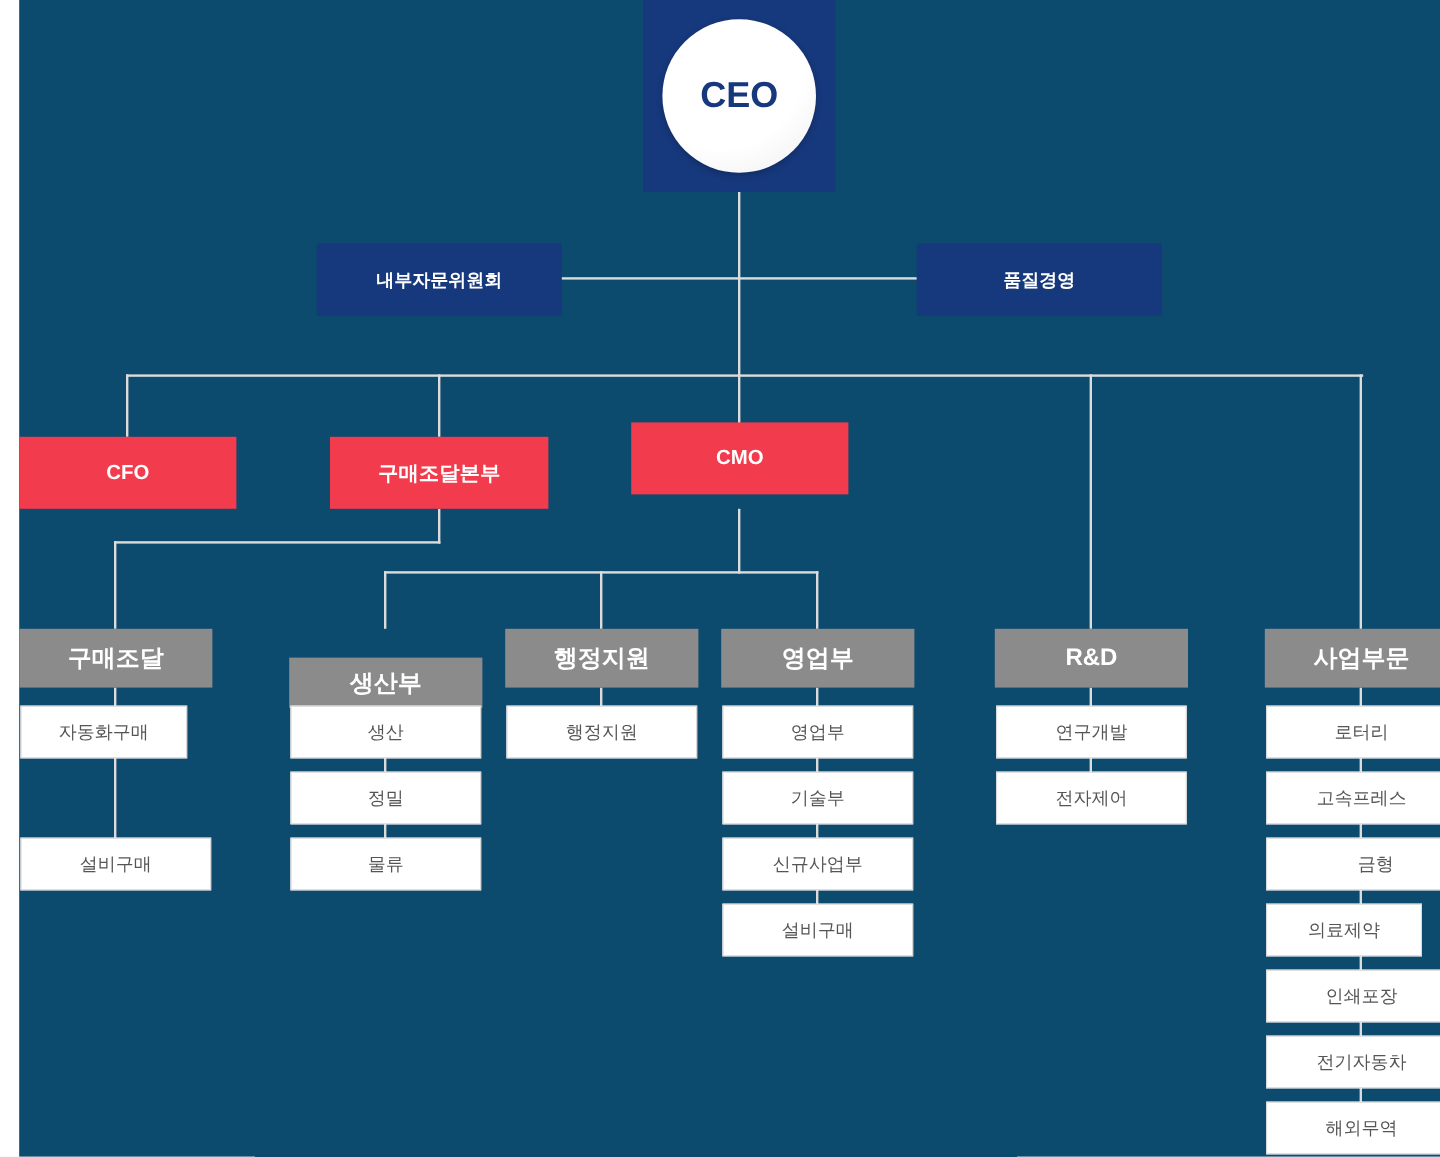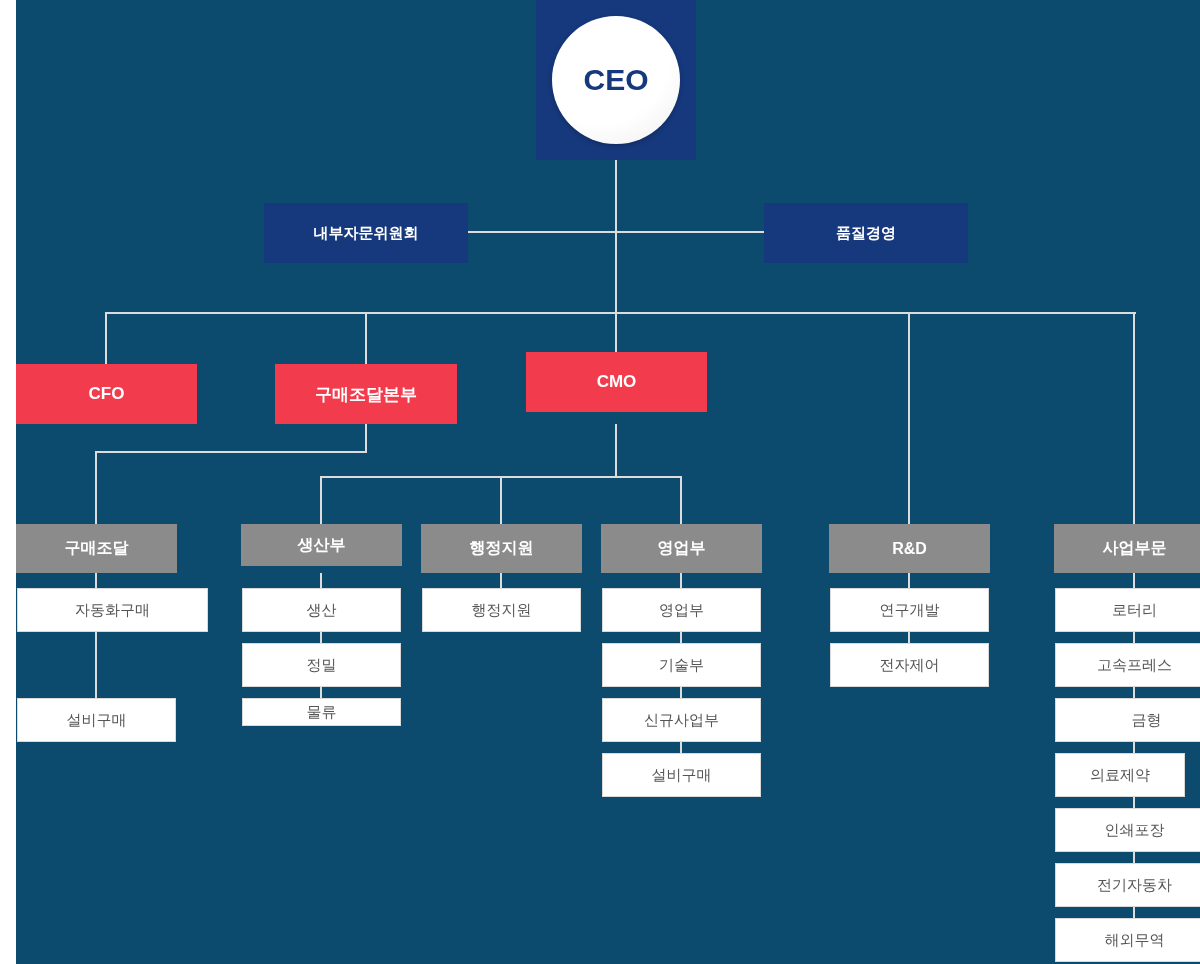--- a/index.html
+++ b/index.html
@@ -3,21 +3,21 @@
 <meta charset="utf-8">
 <style>
   * { margin:0; padding:0; box-sizing:border-box; }
   html,body { background:#ffffff; }
   body { font-family:"Liberation Sans","DejaVu Sans",sans-serif; }
   .canvas { position:relative; width:1200px; height:964px; background:#0c4a6e; overflow:hidden;margin-left:16px; }
   .line { position:absolute; background:var(--line,#dcdcdc); z-index:0; }
   .node { position:absolute; display:flex; align-items:center; justify-content:center; text-align:center; z-index:1; }
   .navy { background:var(--navy,#16387c); color:#ffffff; font-weight:bold; font-size:15px;align-items:center; }
   .red { background:var(--red,#f23b4c); color:#ffffff; font-weight:bold; font-size:17px; }
-  .grayhead { background:var(--gray,#8b8b8b); color:#ffffff; font-weight:bold; font-size:16px; }
+  .grayhead { background:var(--gray,#8b8b8b); color:#ffffff; font-weight:bold; font-size:20px; }
   .child { background:#ffffff; border:1px solid var(--child_border,#d9d9d9); color:var(--child_text,#555555); font-size:15px; }
   .ceo-box { background:var(--navy,#16387c); }
   .ceo-circle {
     width:128px; height:128px; border-radius:50%;
     background:radial-gradient(circle at 38% 30%, #ffffff 58%, #ededed 100%);
     display:flex; align-items:center; justify-content:center;
     color:var(--navy,#16387c); font-weight:bold; font-size:30px;
     box-shadow:0 2px 5px rgba(0,0,0,0.22);
   }
 </style>
@@ -69,50 +69,50 @@
   <div class="node red" style="left:259px;top:364px;width:182px;height:60px">
     <span>구매조달본부</span>
   </div>
   <div class="node red" style="left:510px;top:352px;width:181px;height:60px">
     <span>CMO</span>
   </div>
 
   <div class="node grayhead" style="left:0;top:524px;width:161px;height:49px">
     <span>구매조달</span>
   </div>
-  <div class="node grayhead" style="left:225px;top:524px;width:161px;height:42px">
+  <div class="node grayhead" style="left:225px;top:548px;width:161px;height:42px">
     <span>생산부</span>
   </div>
   <div class="node grayhead" style="left:405px;top:524px;width:161px;height:49px">
     <span>행정지원</span>
   </div>
   <div class="node grayhead" style="left:585px;top:524px;width:161px;height:49px">
     <span>영업부</span>
   </div>
   <div class="node grayhead" style="left:813px;top:524px;width:161px;height:49px">
     <span>R&amp;D</span>
   </div>
   <div class="node grayhead" style="left:1038px;top:524px;width:161px;height:49px">
     <span>사업부문</span>
   </div>
 
-  <div class="node child" style="left:1px;top:588px;width:191px;height:44px">
+  <div class="node child" style="left:1px;top:588px;width:139px;height:44px">
     <span>자동화구매</span>
   </div>
   <div class="node child" style="left:1px;top:698px;width:159px;height:44px">
     <span>설비구매</span>
   </div>
 
   <div class="node child" style="left:226px;top:588px;width:159px;height:44px">
     <span>생산</span>
   </div>
   <div class="node child" style="left:226px;top:643px;width:159px;height:44px">
     <span>정밀</span>
   </div>
-  <div class="node child" style="left:226px;top:698px;width:159px;height:28px">
+  <div class="node child" style="left:226px;top:698px;width:159px;height:44px">
     <span>물류</span>
   </div>
 
   <div class="node child" style="left:406px;top:588px;width:159px;height:44px">
     <span>행정지원</span>
   </div>
 
   <div class="node child" style="left:586px;top:588px;width:159px;height:44px">
     <span>영업부</span>
   </div>

